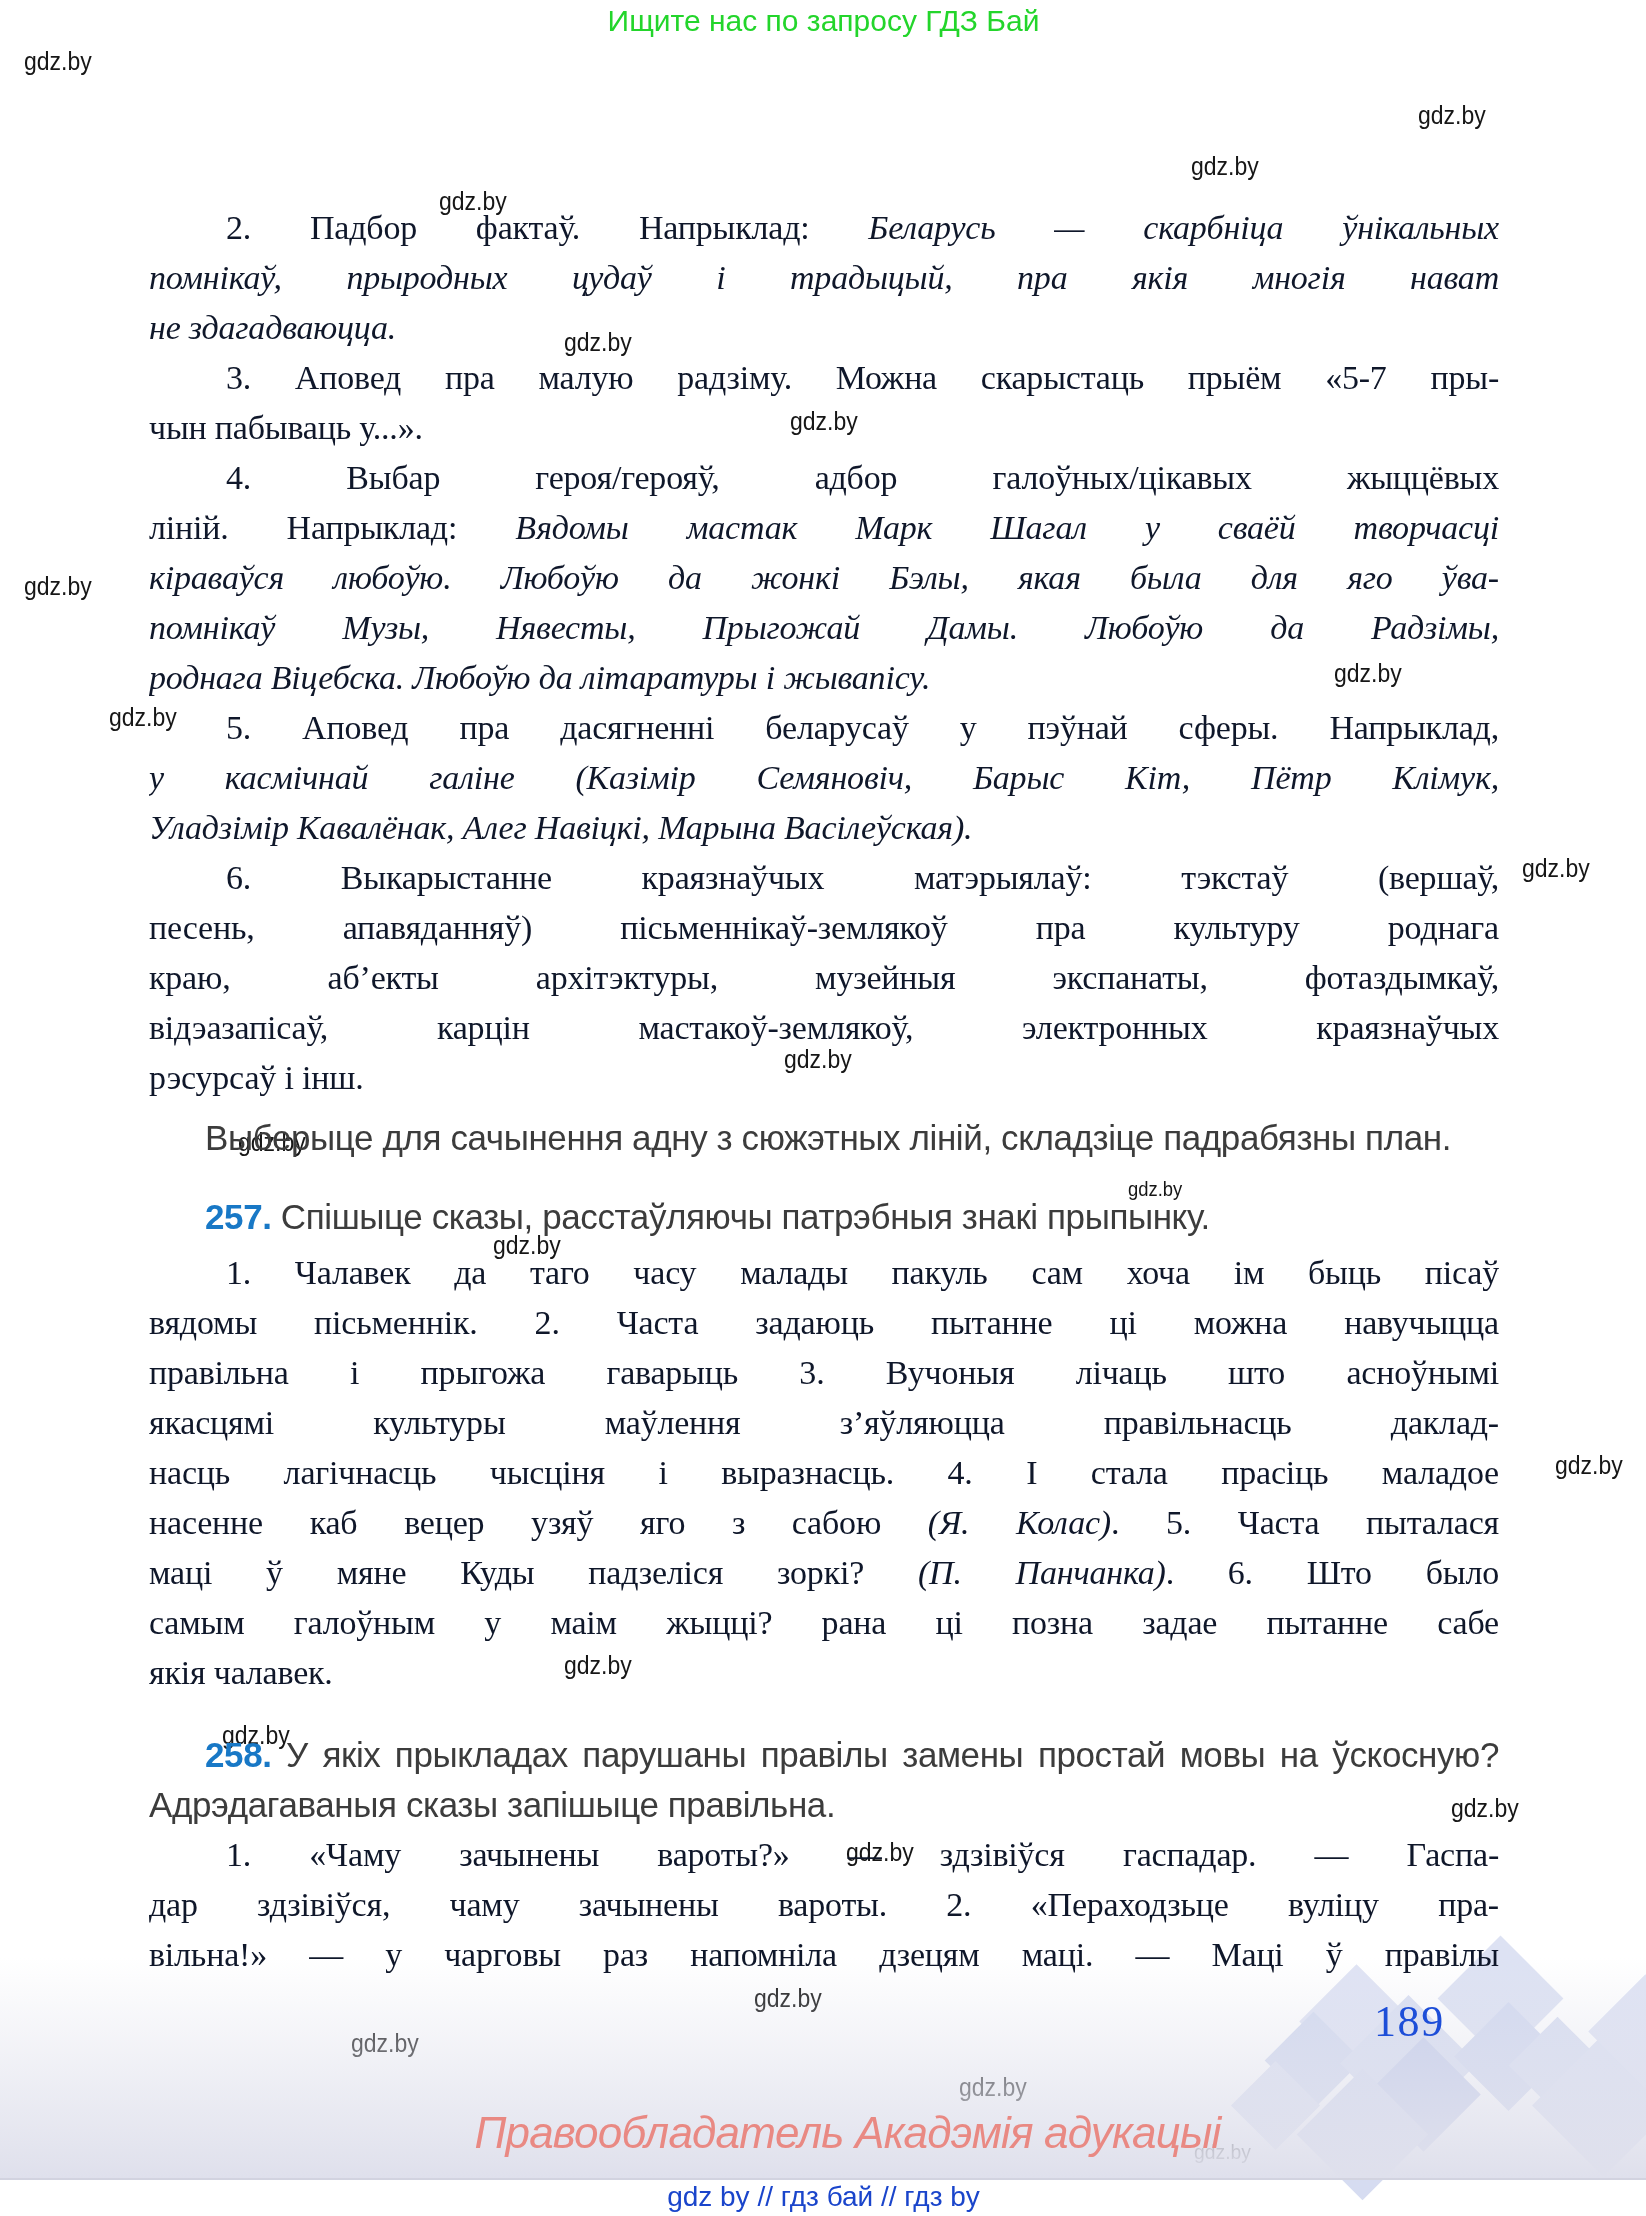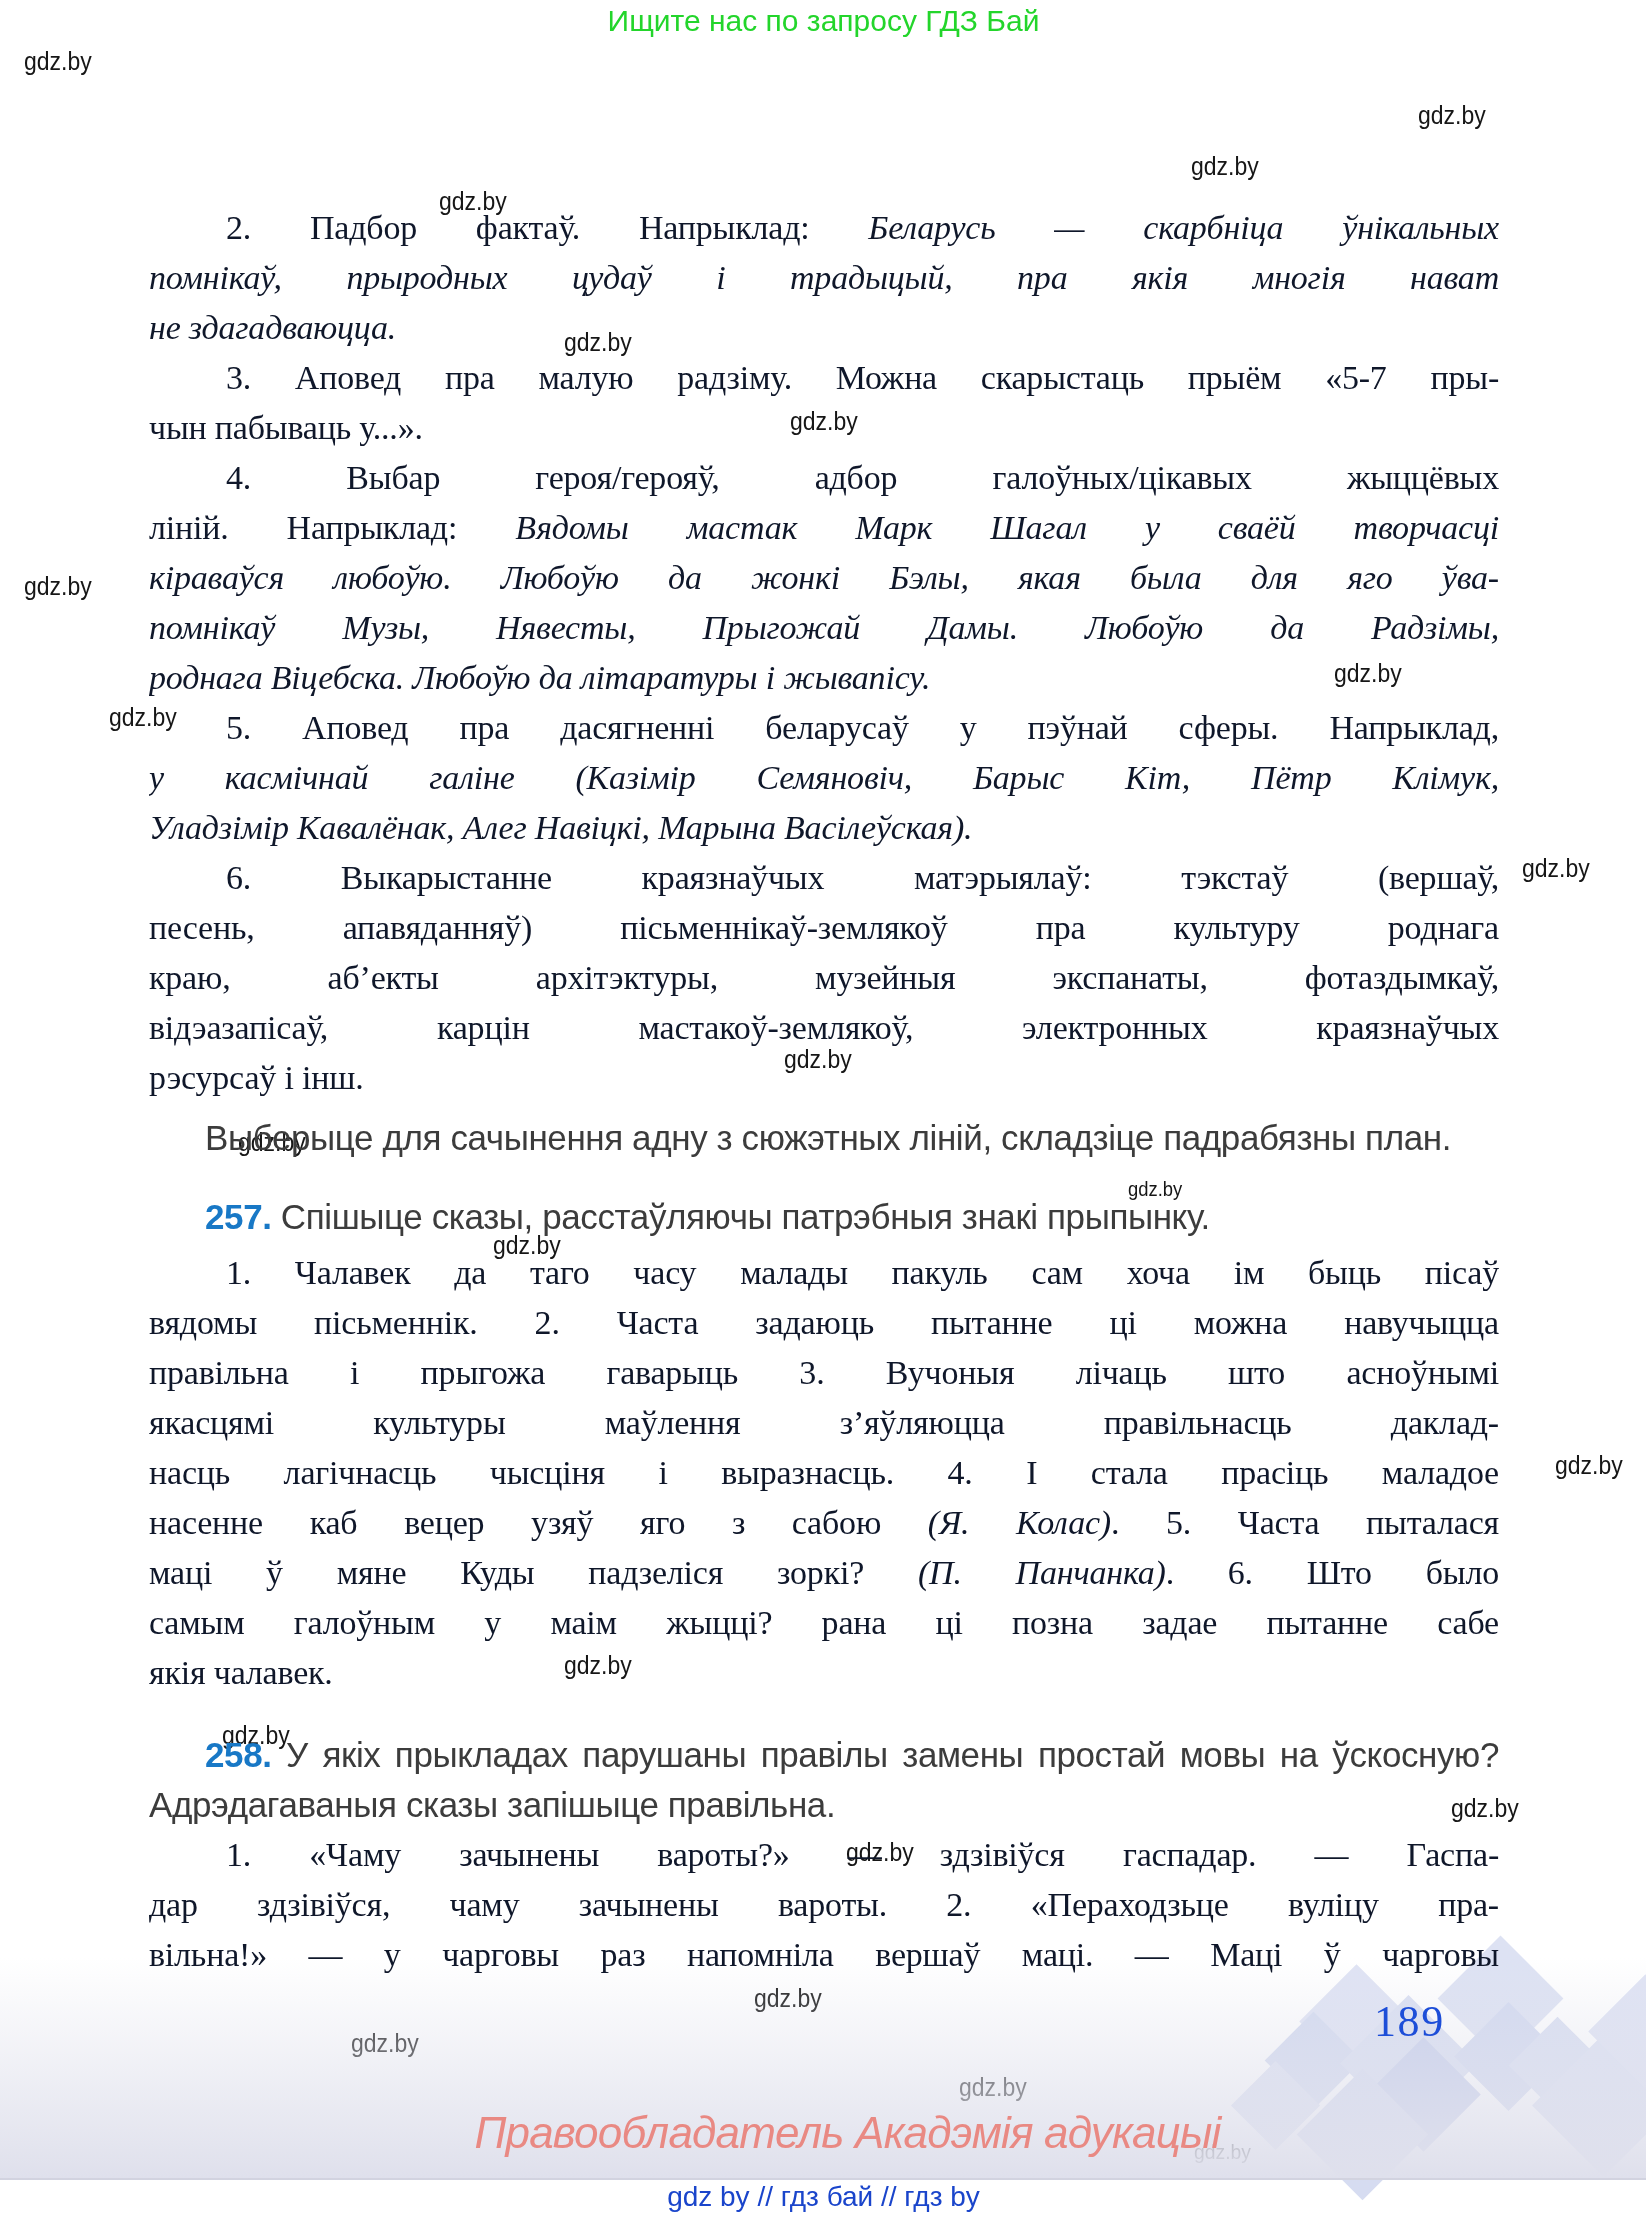--- a/index.html
+++ b/index.html
@@ -164,21 +164,21 @@
         <div class="line j"><span>самым галоўным у маім жыцці? рана ці позна задае пытанне сабе</span></div>
         <div class="line"><span>якія чалавек.</span></div>
       </div>
       <div class="block sans" style="margin-top: 32px;">
         <div class="line j" style="padding-left: 56px;"><span class="num" style="color: rgb(24, 120, 198);">258.</span><span> У якіх прыкладах парушаны правілы замены простай мовы на ўскосную?</span></div>
         <div class="line"><span>Адрэдагаваныя сказы запішыце правільна.</span></div>
       </div>
       <div class="block serif" style="margin-top: 0;">
         <div class="line j" style="padding-left: 77px;"><span>1. «Чаму зачынены вароты?» — здзівіўся гаспадар. — Гаспа-</span></div>
         <div class="line j"><span>дар здзівіўся, чаму зачынены вароты. 2. «Пераходзьце вуліцу пра-</span></div>
-        <div class="line j"><span>вільна!» — у чарговы раз напомніла вершаў маці. — Маці ў чарговы</span></div>
+        <div class="line j"><span>вільна!» — у чарговы раз напомніла дзецям маці. — Маці ў правілы</span></div>
       </div>
     </div>
 
   <div id="pagenum" class="z3">189</div>
 
   <div id="footer" class="z3" style="color: rgb(233, 137, 131);">Правообладатель Акадэмія адукацыі</div>
 
   <div id="links" class="z3" style="color: rgb(26, 69, 203);">gdz by  //  гдз бай  //  гдз by</div>
 
   <div id="wm-layer" class="z4">

